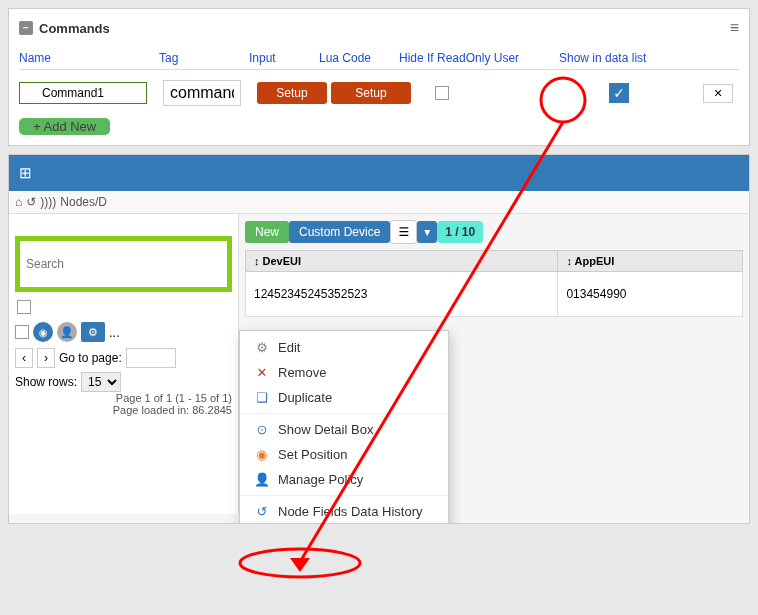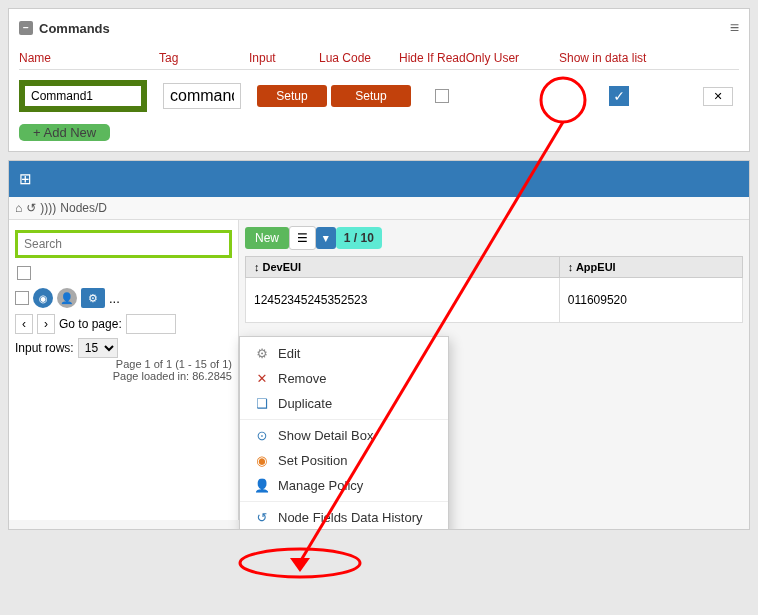--- a/index.html
+++ b/index.html
@@ -33,34 +33,34 @@
       display: flex; align-items: center; justify-content: center;
       color: white; font-size: 10px; line-height: 1;
     }
     .menu-icon { color: #666; font-size: 16px; cursor: pointer; }
 
     .commands-table-header {
       display: grid;
       grid-template-columns: 140px 90px 70px 80px 160px 120px 30px;
       padding: 4px 0;
       border-bottom: 1px solid #ddd;
-      color: #b91c1c;
+      color: #1d4ed8;
       font-size: 12px;
       margin-bottom: 6px;
     }
     .commands-row {
       display: grid;
       grid-template-columns: 140px 90px 70px 80px 160px 120px 30px;
       align-items: center;
       padding: 4px 0;
       gap: 4px;
     }
     .cmd-input {
-      border: 6px solid #4d7c0f;
-      padding: 3px 6px;
+      border: 1px solid #4d7c0f;
+      padding: 3px 22px;
       font-size: 12px;
       width: 128px;
     }
     .cmd-tag {
       border: 1px solid #ccc;
       padding: 3px 6px;
       font-size: 16px;
       width: 78px;
     }
     .btn-setup {
@@ -128,26 +128,26 @@
       display: flex;
       align-items: center;
       gap: 4px;
       padding: 4px 6px;
       background: #f8f8f8;
       border-bottom: 1px solid #ddd;
       font-size: 12px;
       color: #555;
     }
     .search-box {
-      border: 3px solid #84cc16;
-      padding: 4px 6px;
+      border: 5px solid #84cc16;
+      padding: 16px 6px;
       font-size: 12px;
       width: 100%;
       margin-bottom: 6px;
-      margin-top: 4px;
+      margin-top: 16px;
     }
     .sidebar-checkbox-row {
       display: flex;
       align-items: center;
       gap: 4px;
       margin-bottom: 6px;
       padding: 2px;
     }
     .sidebar-icon-row {
       display: flex;
@@ -321,51 +321,52 @@
         <div class="icon-gear">⚙</div>
         <span>...</span>
       </div>
       <div class="pagination-row">
         <button class="page-btn">‹</button>
         <button class="page-btn">›</button>
         <span>Go to page:</span>
         <input class="page-input" type="text" style="">
       </div>
       <div class="show-rows">
-        <span>Input rows:</span>
+        <span>Show rows:</span>
         <select class="rows-select">
           <option>15</option>
           <option>25</option>
           <option>50</option>
         </select>
       </div>
       <div class="page-info">
         <div>Page 1 of 1 (1 - 15 of 1)</div>
         <div>Page loaded in: 86.2845</div>
       </div>
     </div>
 
     <div class="right-panel">
       <div class="right-toolbar">
         <button class="btn-new">New</button>
+        <button class="btn-custom-device">Custom Device</button>
         <button class="btn-icon-sm">☰</button>
         <button class="btn-dropdown">▾</button>
         <span class="page-counter">1 / 10</span>
       </div>
       <table class="data-table">
         <thead>
           <tr>
             <th>↕ DevEUI</th>
             <th>↕ AppEUI</th>
           </tr>
         </thead>
         <tbody>
           <tr>
             <td>12452345245352523</td>
-            <td>011609520</td>
+            <td>013454990</td>
           </tr>
         </tbody>
       </table>
     </div>
   </div>
 
   <div class="context-menu">
     <div class="ctx-item">
       <span class="ctx-icon gear">⚙</span>
       <span>Edit</span>

